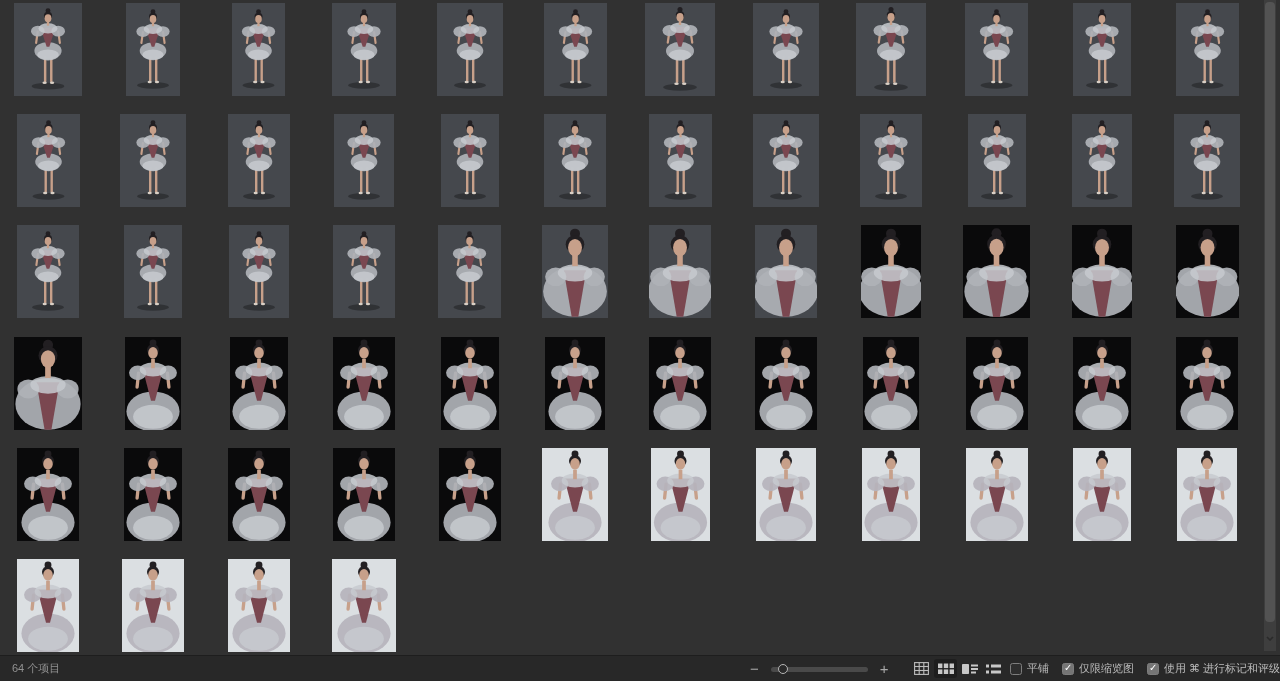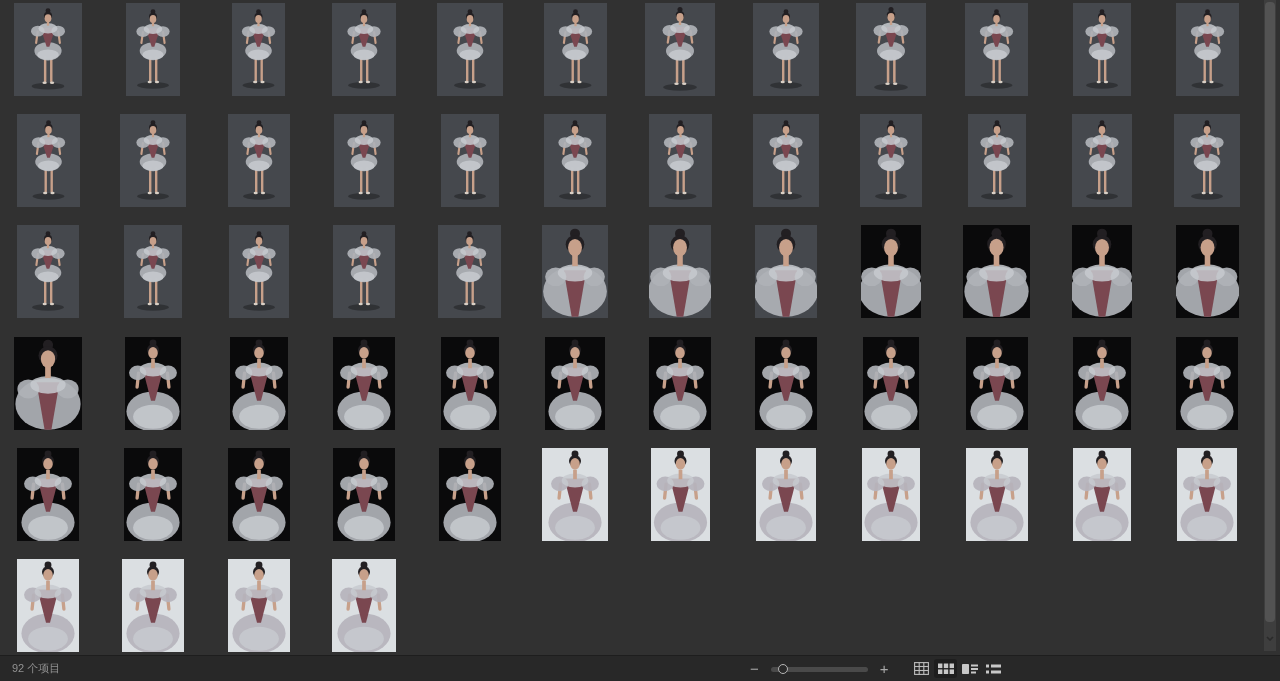--- a/index.html
+++ b/index.html
@@ -3214,21 +3214,21 @@
     </div>
     <div class="sb-thumb"></div>
     <div class="sb-chevron down">
       <svg width="8" height="5" viewBox="0 0 8 5">
           <polyline points="1,1 4,4 7,1" fill="none" stroke="#2a2a2a" stroke-width="1.6"></polyline>
         </svg>
     </div>
   </div>
 
   <div class="status-bar">
-    <span class="count">92 个项目</span>
+    <span class="count">64 个项目</span>
 
     <div class="zoom-controls">
       <span class="zoom-glyph">−</span>
       <div class="slider">
         <div class="track"></div>
         <div class="knob" id="slider-knob" style="left: calc(13% - 5px);"></div>
       </div>
       <span class="zoom-glyph">+</span>
     </div>
 
@@ -3271,15 +3271,29 @@
           <svg width="15" height="12" viewBox="0 0 15 12" fill="#c8c8c8">
             <rect x="0" y="1.5" width="3" height="3"></rect>
               <rect x="5" y="1.5" width="10" height="3"></rect>
             <rect x="0" y="7.5" width="3" height="3"></rect>
               <rect x="5" y="7.5" width="10" height="3"></rect>
           </svg>
         </span>
       </div>
     </div>
 
+    <div class="options">
+      <label class="opt">
+        <span class="checkbox"></span>
+        <span class="opt-label">平铺</span>
+      </label>
+      <label class="opt checked">
+        <span class="checkbox"></span>
+        <span class="opt-label">仅限缩览图</span>
+      </label>
+      <label class="opt checked">
+        <span class="checkbox"></span>
+        <span class="opt-label">使用 ⌘ 进行标记和评级</span>
+      </label>
+    </div>
   </div>
 
 </div>
 
 </body></html>

